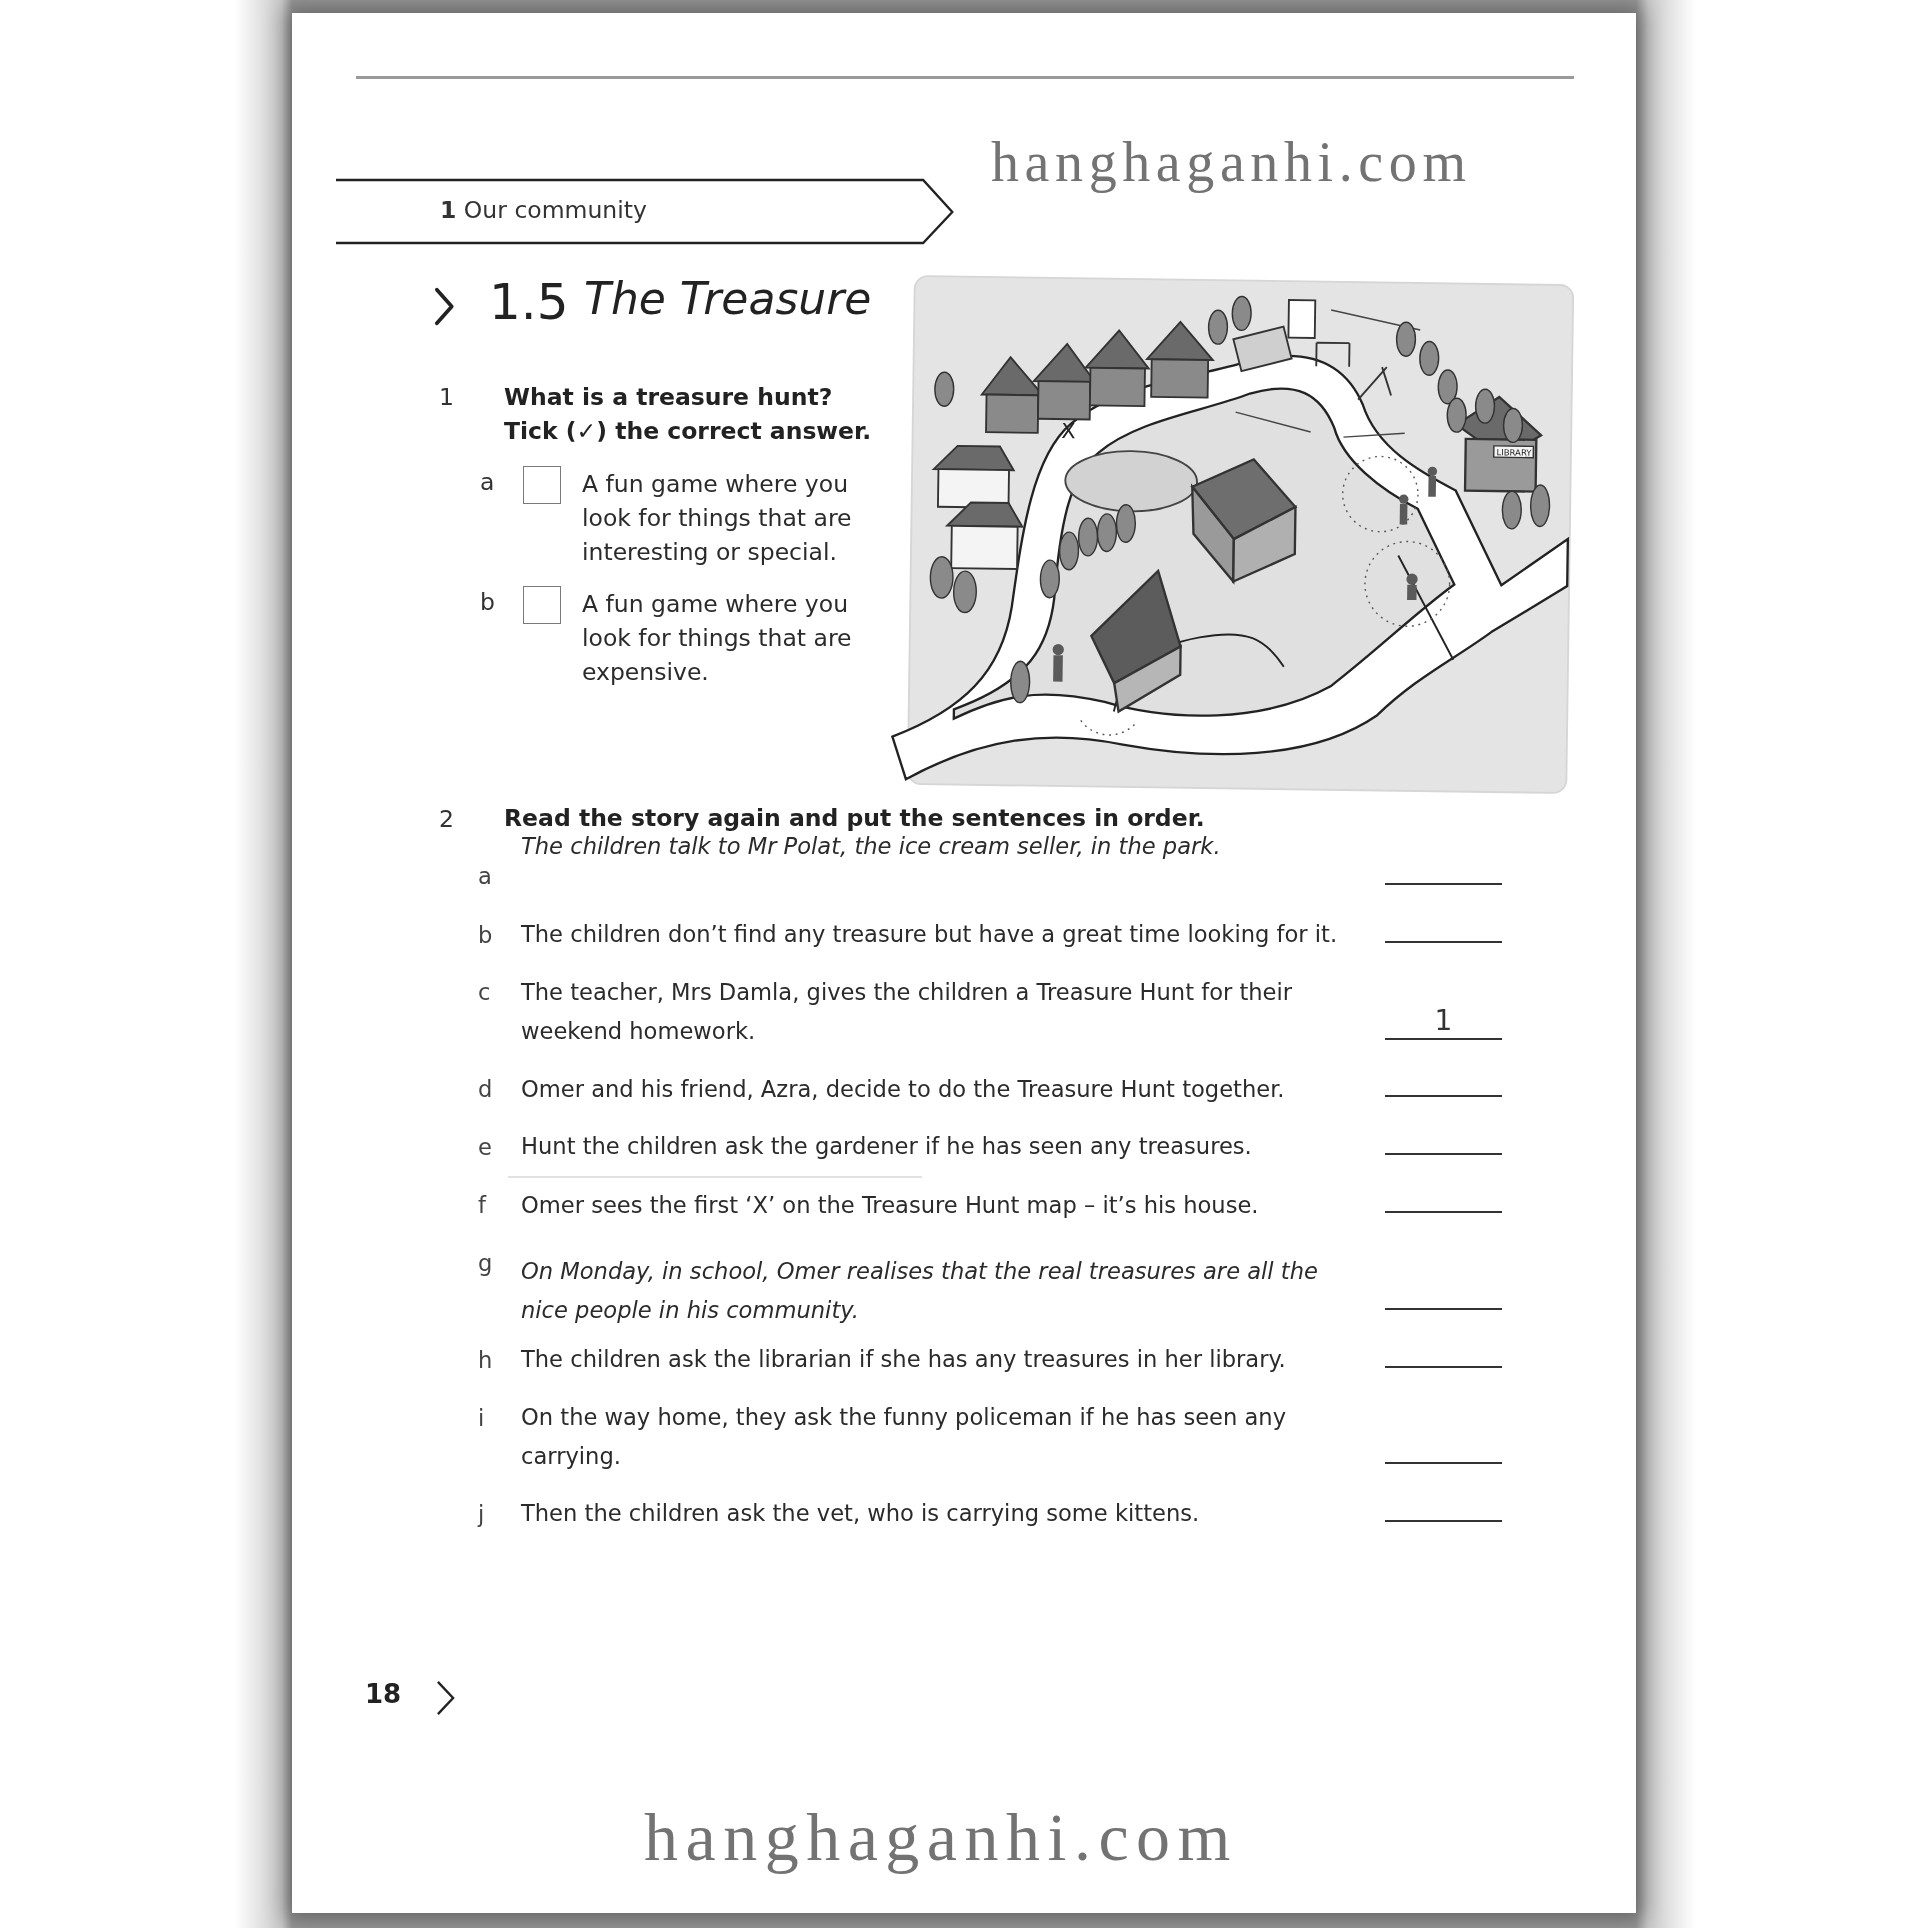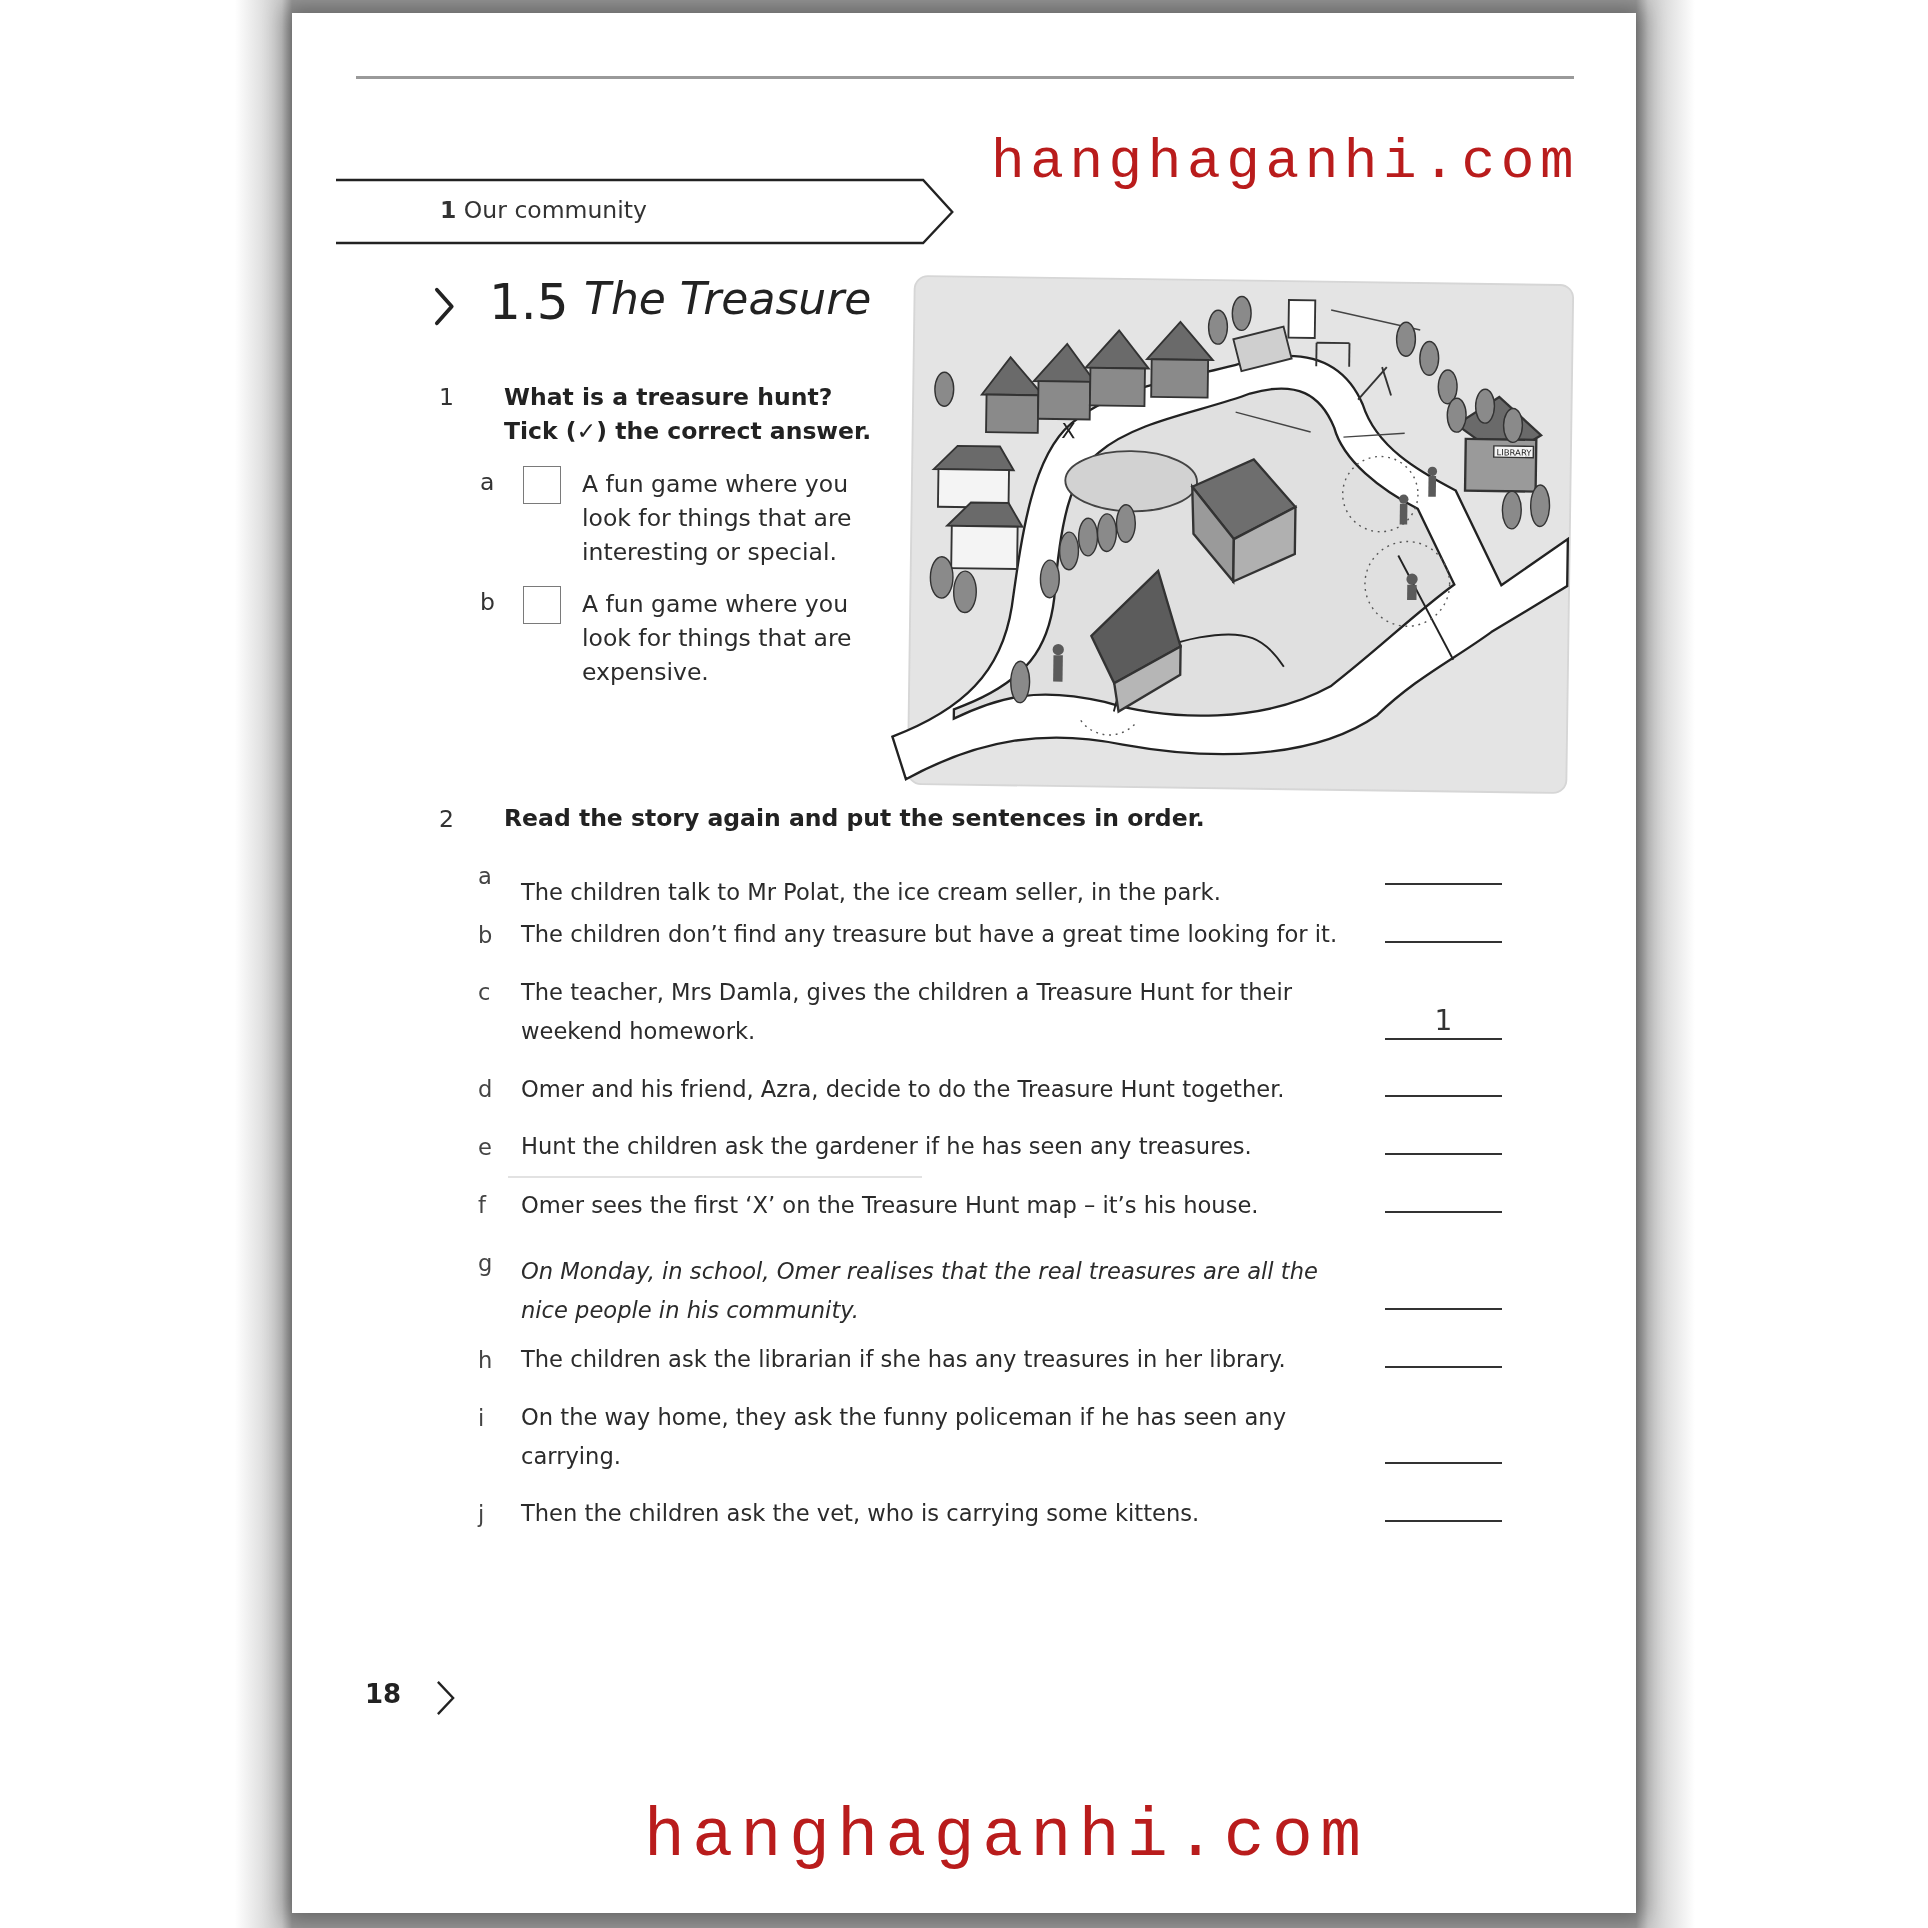--- a/index.html
+++ b/index.html
@@ -15,21 +15,21 @@
   }
   .page {
     position:absolute; left:292px; top:13px; width:1344px; height:1900px;
     background:#ffffff;
     box-shadow:0 0 21px 7.5px rgba(0,0,0,0.35);
   }
   .top-rule {
     position:absolute; left:356px; top:76px; width:1218px; height:2.8px; background:#9a9a9a;
   }
   .watermark {
-    position:absolute; font-family:Liberation Mono, monospace; color:#b91c1c;
+    position:absolute; font-family:Liberation Serif, serif; color:#737373;
     letter-spacing:5.6px; white-space:nowrap; font-weight:normal;
   }
   .wm-top { left:991px; top:130px; font-size:56px; }
   .wm-bottom { left:644px; top:1798px; font-size:68px; letter-spacing:7.5px; }
 
   .banner { position:absolute; left:336px; top:177px; width:621px; height:70px; }
   .banner svg { position:absolute; left:0; top:0; }
   .banner-text {
     position:absolute; left:104px; top:19px; font-size:23.5px; color:#333;
     font-family:"DejaVu Sans", sans-serif; white-space:nowrap;
@@ -227,21 +227,21 @@
     </g>
   </svg>
 </div>
 
 <div>
   <span class="q-num" style="left:439px; top:805px;">2</span>
   <span class="q-text" style="left:480px; top:801px;">Read the story again and put the sentences in order.</span>
 
   <div>
     <span class="ex2-item-letter" style="top:863px;">a</span>
-    <div class="ex2-item-text" style="top:873px;">
+    <div class="ex2-item-text" style="top:827px;font-style:italic;">
         <div>The children talk to Mr Polat, the ice cream seller, in the park.</div>
       </div>
     <div class="answer-line" style="top:883px;"></div>
     <div class="answer-value" style="top:847px;"></div>
   </div>
 
   <div>
     <span class="ex2-item-letter" style="top:922px;">b</span>
     <div class="ex2-item-text" style="top:915px;">
         <div>The children don’t find any treasure but have a great time looking for it.</div>

